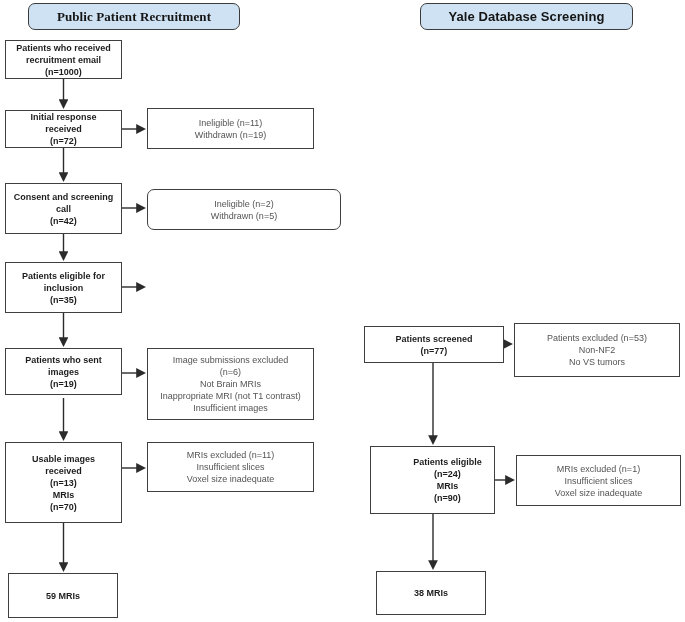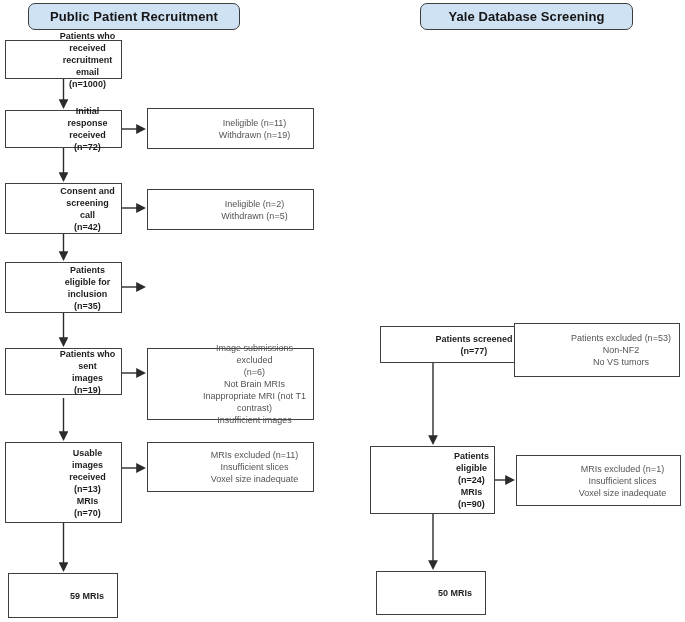--- a/index.html
+++ b/index.html
@@ -44,21 +44,20 @@
     display: flex;
     align-items: center;
     justify-content: center;
     text-align: center;
     padding: 1px 2px;
   }
   .box-text {
     white-space: pre-line;
     font-size: 9px;
     line-height: 12px;
-    margin-left: 48px;
   }
   .main .box-text {
     font-weight: bold;
     color: var(--main-text, #1d1d1d);
   }
   .side .box-text {
     font-weight: normal;
     color: var(--side-text, #545454);
   }
 </style>
@@ -87,21 +86,21 @@
     <line class="arrow-line" x1="122" y1="373" x2="144" y2="373" marker-end="url(#ah)"></line>
     <line class="arrow-line" x1="122" y1="468" x2="144" y2="468" marker-end="url(#ah)"></line>
 
     <line class="arrow-line" x1="433" y1="363" x2="433" y2="443" marker-end="url(#ah)"></line>
     <line class="arrow-line" x1="433" y1="514" x2="433" y2="568" marker-end="url(#ah)"></line>
 
     <line class="arrow-line" x1="492" y1="344" x2="511" y2="344" marker-end="url(#ah)"></line>
     <line class="arrow-line" x1="495" y1="480" x2="513" y2="480" marker-end="url(#ah)"></line>
   </svg>
 
-  <div class="title-box" style="left:28px; top:3px; width:212px; height:27px;">
+  <div class="title-box" style="left:28px; top:3px; width:212px; height:27px;font-family:Liberation Serif, serif;">
     <span>Public Patient Recruitment</span>
   </div>
 
   <div class="box main" style="left:5px; top:40px; width:117px; height:39px;">
     <div class="box-text">Patients who received
 recruitment email
 (n=1000)</div>
   </div>
 
   <div class="box main" style="left:5px; top:110px; width:117px; height:38px;">
@@ -138,21 +137,21 @@
 
   <div class="box main" style="left:8px; top:573px; width:110px; height:45px;">
     <div class="box-text">59 MRIs</div>
   </div>
 
   <div class="box side" style="left:147px; top:108px; width:167px; height:41px;">
     <div class="box-text">Ineligible (n=11)
 Withdrawn (n=19)</div>
   </div>
 
-  <div class="box side" style="left:147px; top:189px; width:167px; height:41px;">
+  <div class="box side" style="left:147px; top:189px; width:194px; height:41px;border-radius:7px;">
     <div class="box-text">Ineligible (n=2)
 Withdrawn (n=5)</div>
   </div>
 
 
   <div class="box side" style="left:147px; top:348px; width:167px; height:72px;">
     <div class="box-text">Image submissions excluded
 (n=6)
 Not Brain MRIs
 Inappropriate MRI (not T1 contrast)
@@ -162,34 +161,34 @@
   <div class="box side" style="left:147px; top:442px; width:167px; height:50px;">
     <div class="box-text">MRIs excluded (n=11)
 Insufficient slices
 Voxel size inadequate</div>
   </div>
 
   <div class="title-box" style="left:420px; top:3px; width:213px; height:27px;">
     <span>Yale Database Screening</span>
   </div>
 
-  <div class="box main" style="left:380px; top:326px; width:140px; height:37px;">
+  <div class="box main" style="left:364px; top:326px; width:140px; height:37px;">
     <div class="box-text">Patients screened
 (n=77)</div>
   </div>
 
   <div class="box main" style="left:370px; top:446px; width:125px; height:68px;padding-left:32px;">
     <div class="box-text">Patients eligible
 (n=24)
 MRIs
 (n=90)</div>
   </div>
 
   <div class="box main" style="left:376px; top:571px; width:110px; height:44px;">
-    <div class="box-text">50 MRIs</div>
+    <div class="box-text">38 MRIs</div>
   </div>
 
   <div class="box side" style="left:514px; top:323px; width:166px; height:54px;">
     <div class="box-text">Patients excluded (n=53)
 Non-NF2
 No VS tumors</div>
   </div>
 
   <div class="box side" style="left:516px; top:455px; width:165px; height:51px;">
     <div class="box-text">MRIs excluded (n=1)

